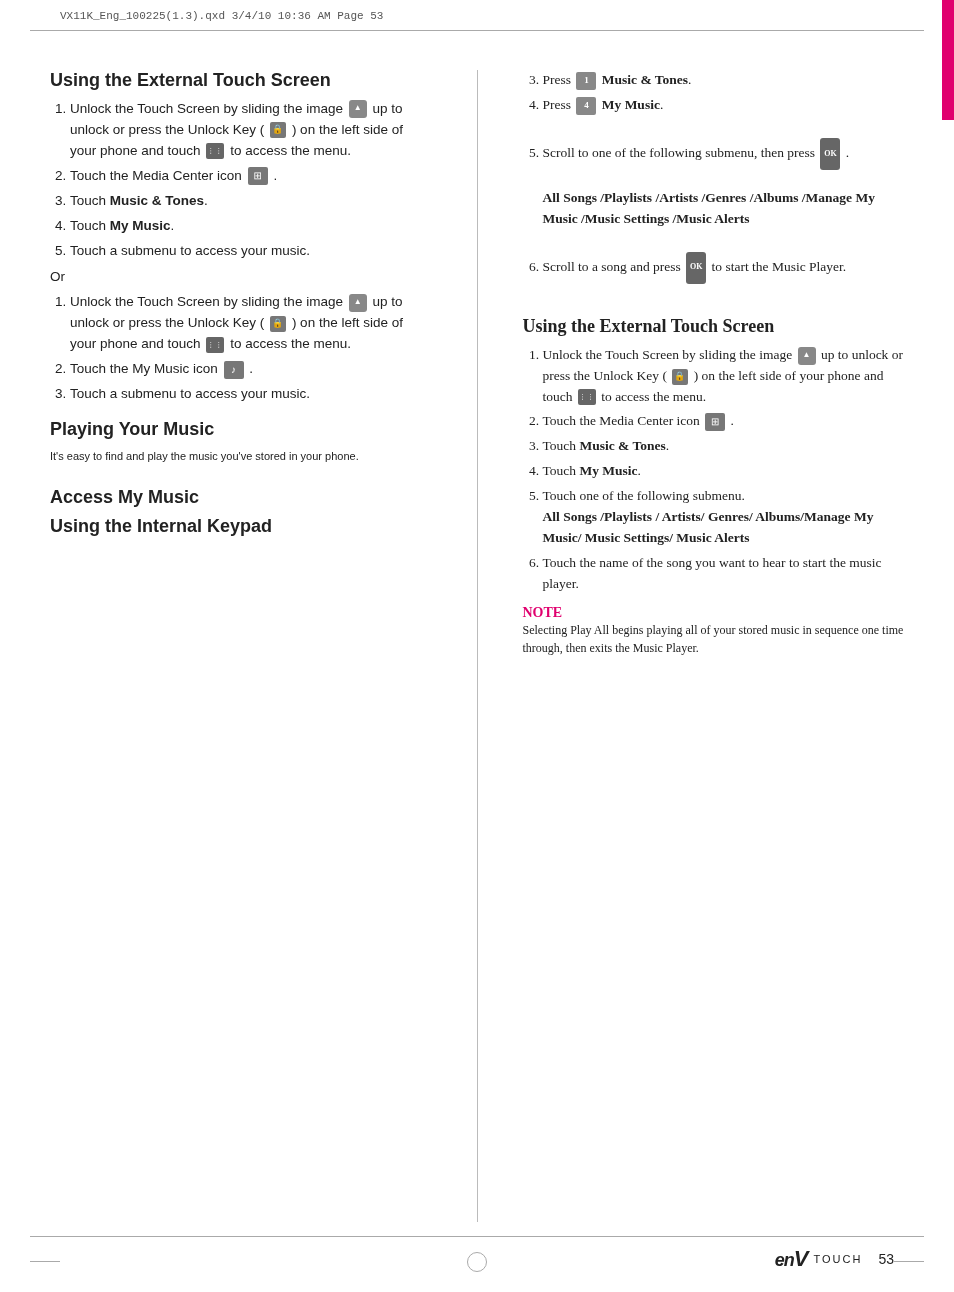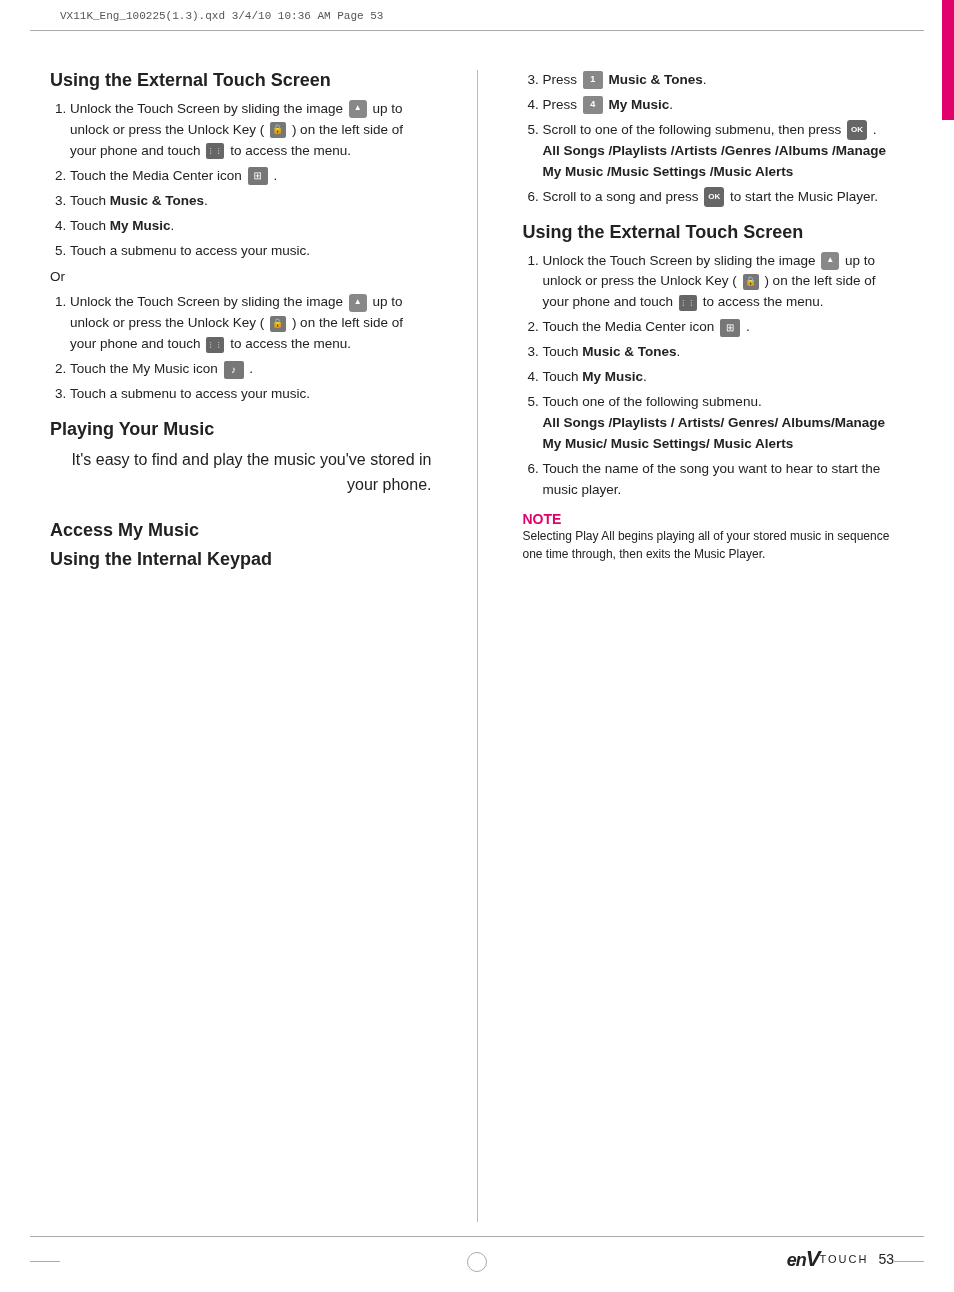--- a/index.html
+++ b/index.html
@@ -82,20 +82,21 @@
       border: 1px solid #aaa;
     }
 
     
     .footer {
       position: absolute;
       bottom: 20px;
       right: 60px;
       display: flex;
       align-items: center;
+      gap: 6px;
     }
 
     
     .content {
       position: absolute;
       top: 70px;
       left: 50px;
       right: 50px;
       bottom: 70px;
       display: flex;
@@ -103,20 +104,21 @@
     }
 
     .left-col {
       flex: 1;
       padding-right: 10px;
     }
 
     .right-col {
       flex: 1;
       padding-left: 10px;
+      font-family: Liberation Serif, serif;
     }
 
     .section-title {
       font-weight: bold;
       font-size: 18px;
       margin-bottom: 8px;
       margin-top: 14px;
     }
 
     .section-title:first-child {
@@ -154,28 +156,28 @@
       font-size: 12px;
       line-height: 1.5;
       color: #222;
     }
 
     .icon-ok {
       display: inline-flex;
       align-items: center;
       justify-content: center;
       width: 20px;
-      height: 20px;
+      height: 32px;
       background: #666;
       border-radius: 3px;
       color: #fff;
       font-size: 8px;
       font-weight: bold;
       vertical-align: middle;
-      margin: 0 2px;
+      margin: 18px 2px;
     }
 
     .icon-up-arrow {
       display: inline-block;
       width: 18px;
       height: 18px;
       background: #888;
       border-radius: 3px;
       vertical-align: middle;
       margin: 0 2px;
@@ -367,21 +369,21 @@
         <span>Touch the My Music icon </span>
         <span class="icon-mymusic"></span>
         <span>.</span>
       </li>
       <li>
         <span>Touch a submenu to access your music.</span>
       </li>
     </ol>
 
     <div class="section-title">Playing Your Music</div>
-    <p style="font-size:16px;line-height:1.55;margin-bottom:22px;text-align:right;">It's easy to find and play the music you've stored in your phone.</p>
+    <p style="font-size:11px;line-height:1.55;margin-bottom:22px;">It's easy to find and play the music you've stored in your phone.</p>
 
     <div class="section-title">Access My Music</div>
     <div class="section-title" style="margin-top:2px;">Using the Internal Keypad</div>
 
 
   </div>
 
   <div class="divider-v"></div>
 
   <div class="right-col">

